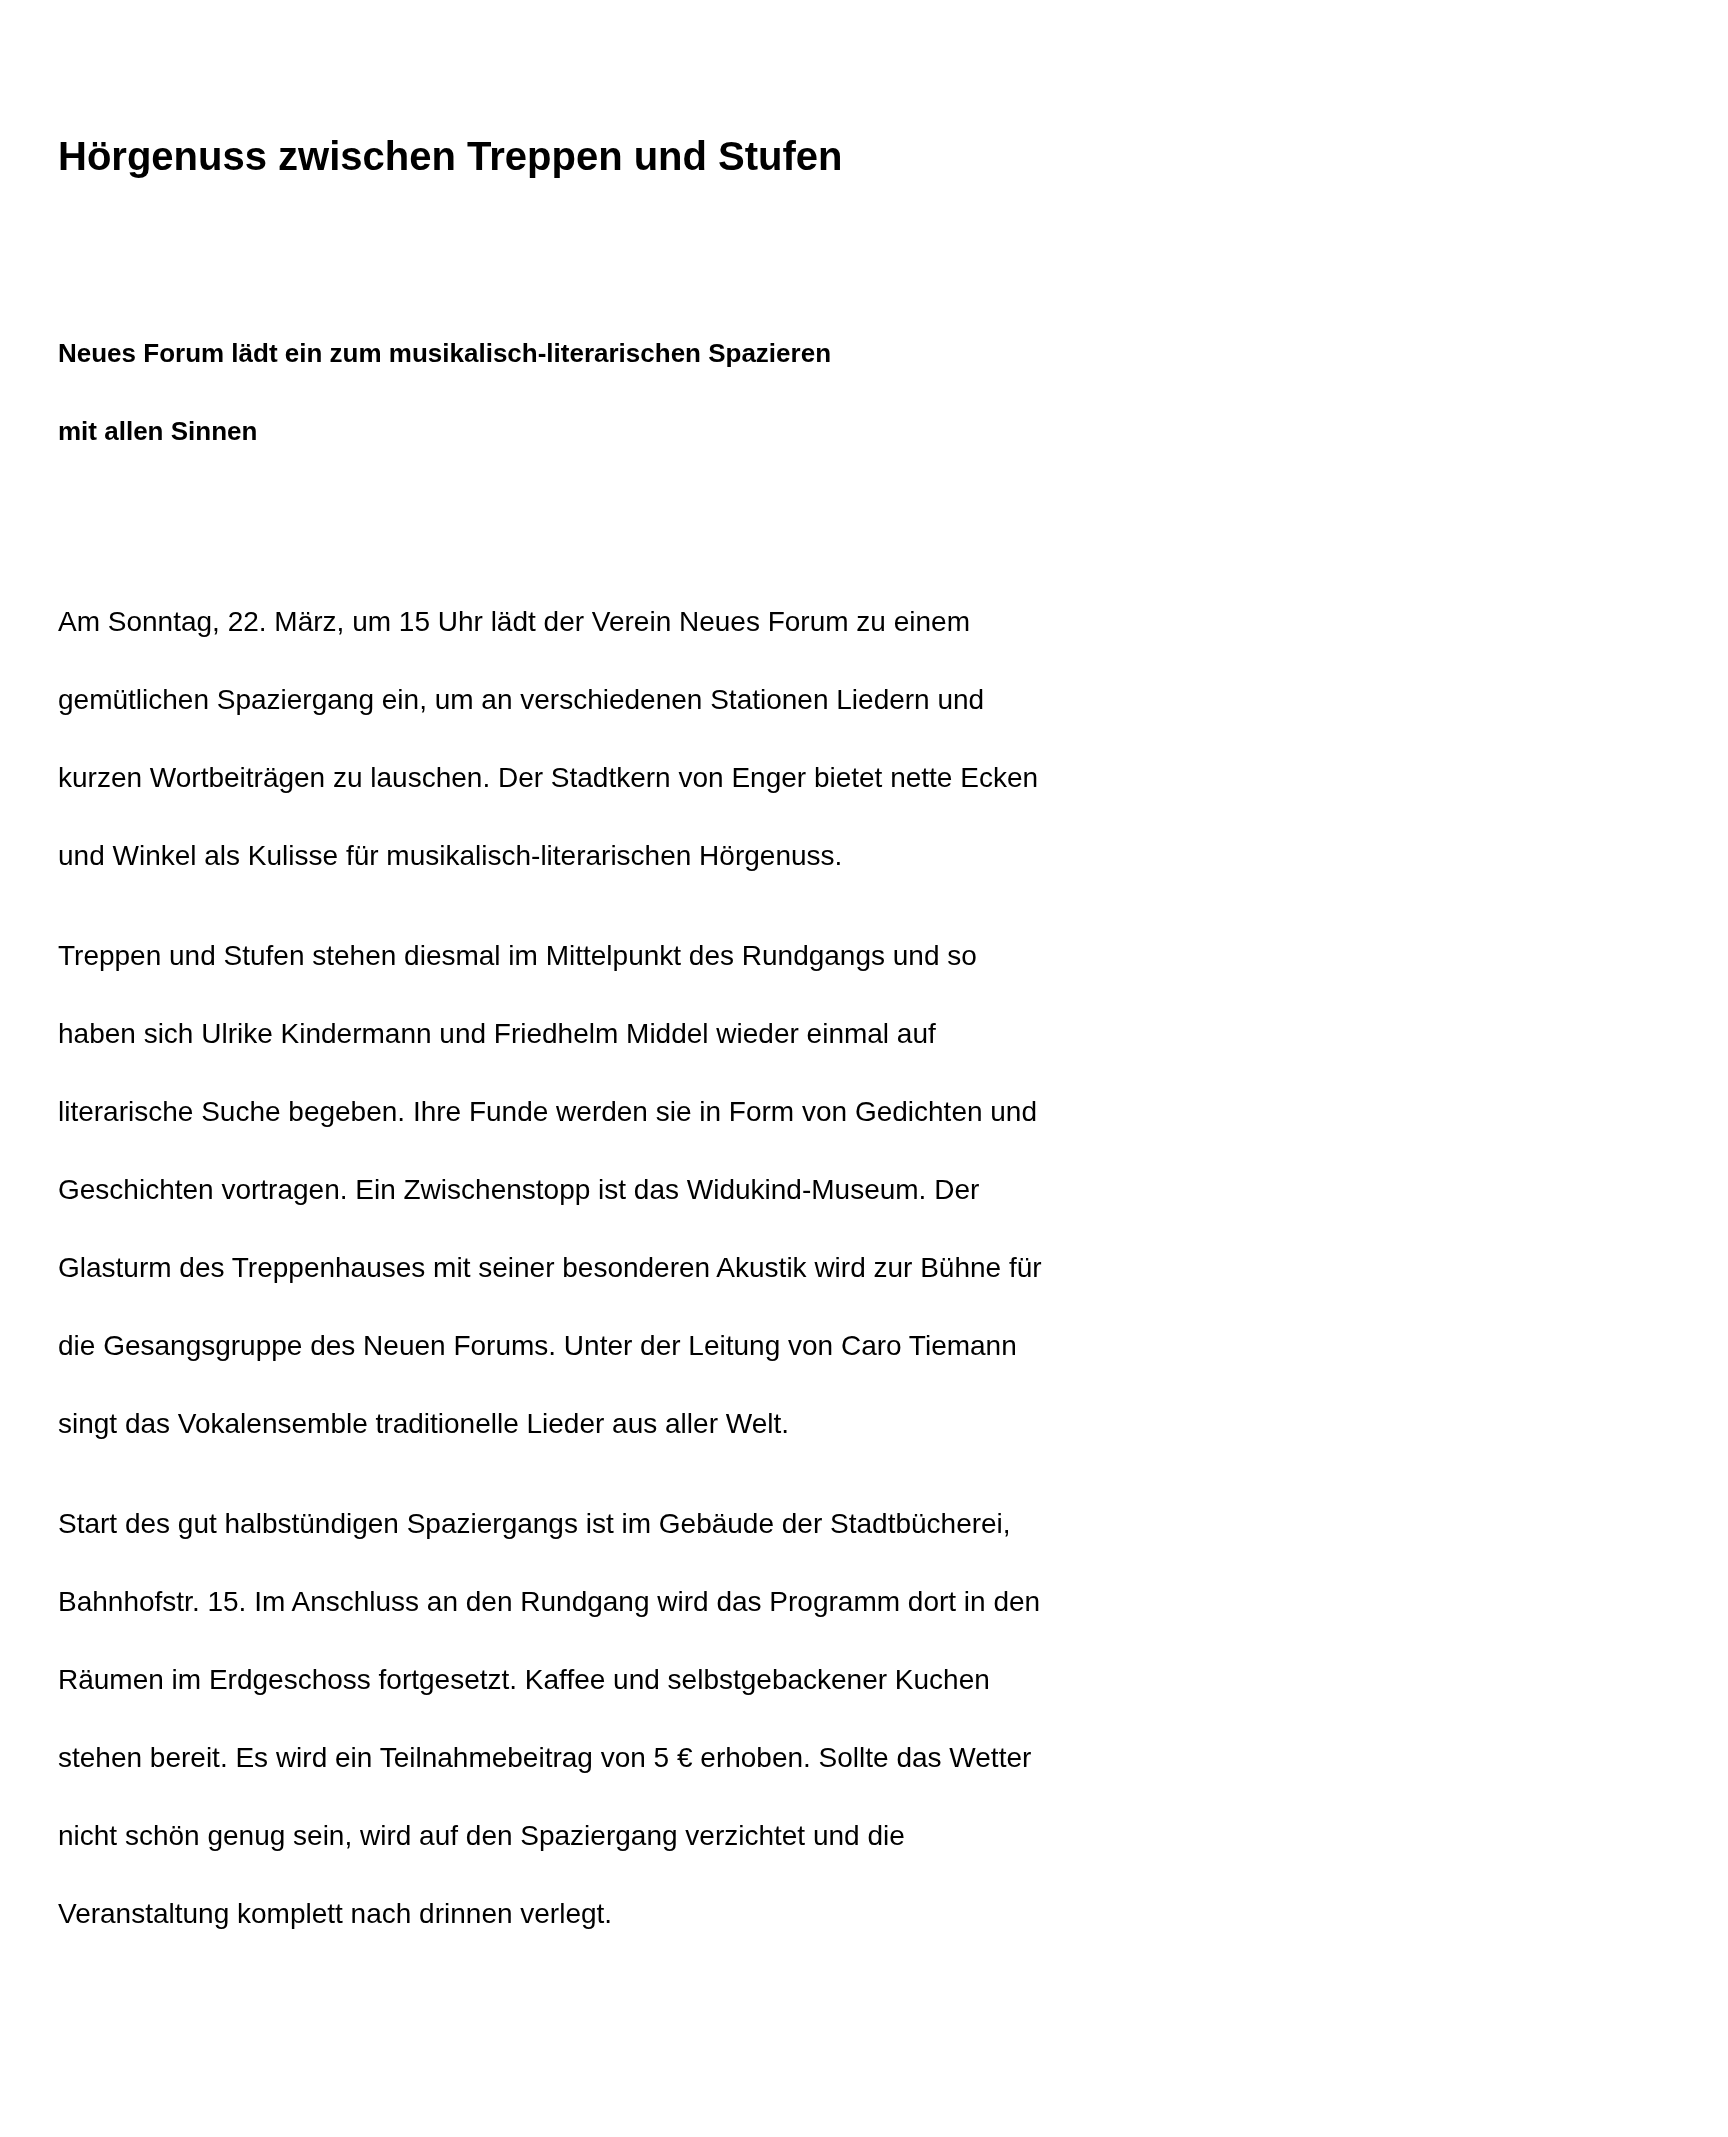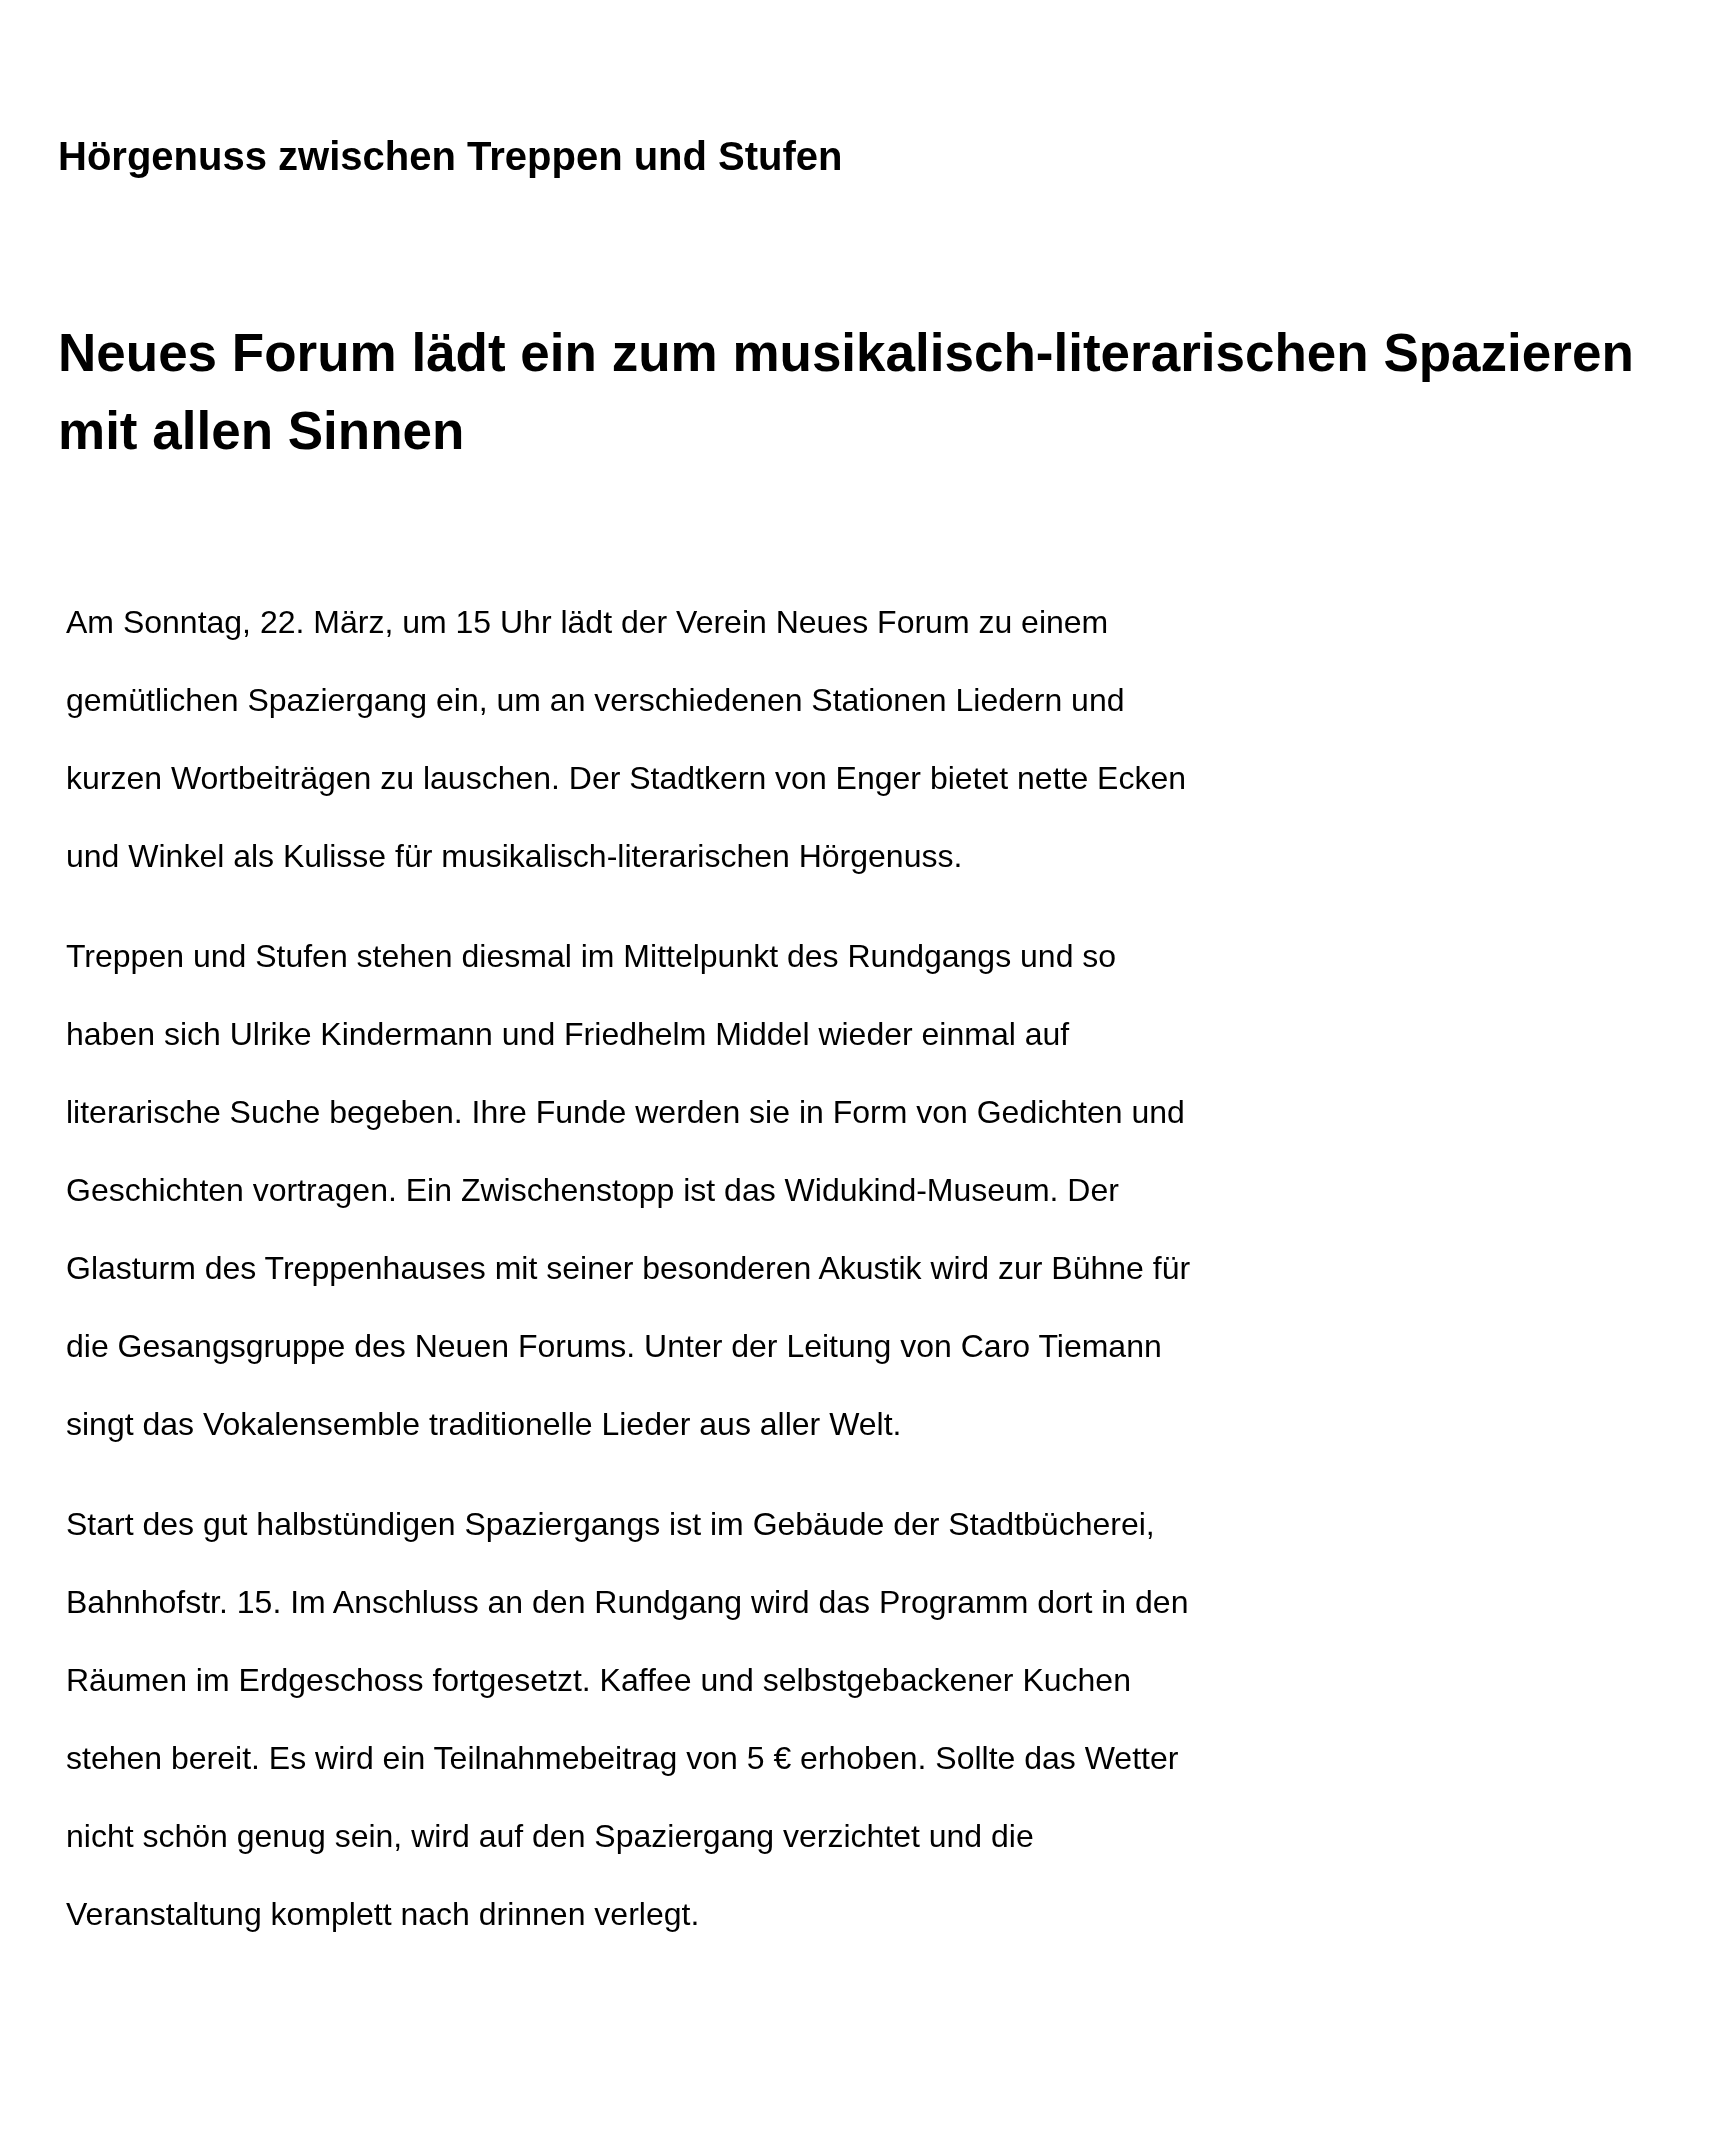--- a/index.html
+++ b/index.html
@@ -22,31 +22,31 @@
     background: #ffffff;
   }
   .doc-title {
     font-size: 40px;
     font-weight: bold;
     line-height: 78px;
     margin: 0;
     white-space: pre-line;
   }
   .doc-subtitle {
-    font-size: 53px;
+    font-size: 26px;
     font-weight: bold;
     line-height: 78px;
     margin: 119px 0 0 0;
     white-space: pre-line;
   }
   .doc-paragraph {
-    font-size: 32px;
+    font-size: 28px;
     font-weight: normal;
     line-height: 78px;
-    margin: 22px 0 0 8px;
+    margin: 22px 0 0 0;
     white-space: pre-line;
   }
   .doc-paragraph.first {
     margin-top: 113px;
   }
 </style>
 </head>
 <body>
 
 <div class="page">

